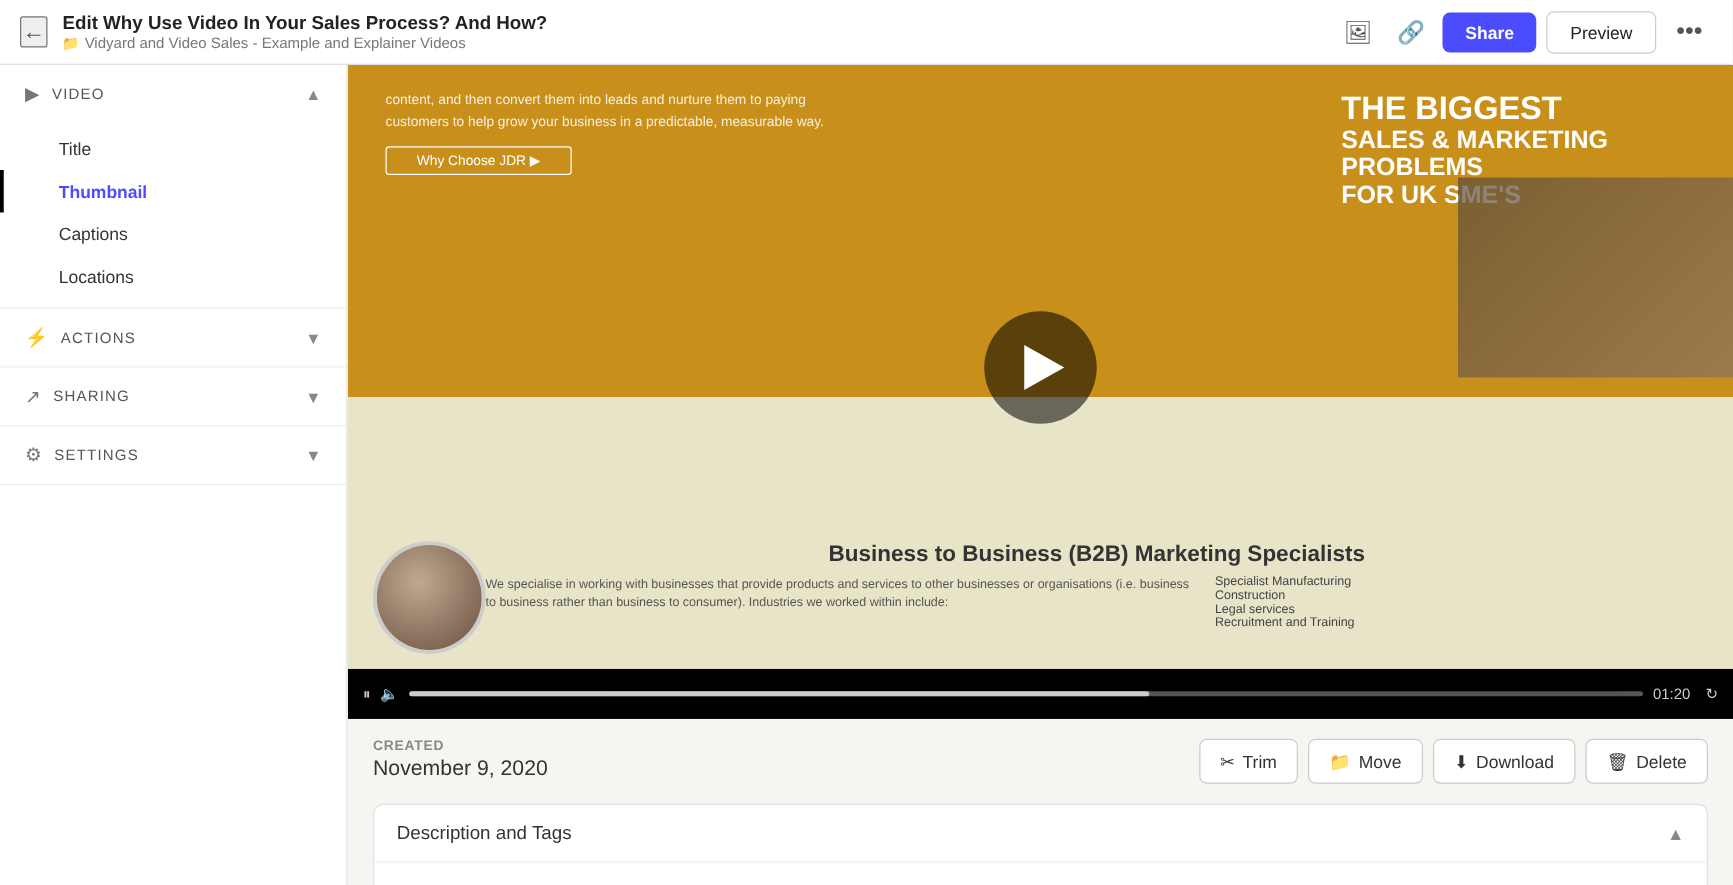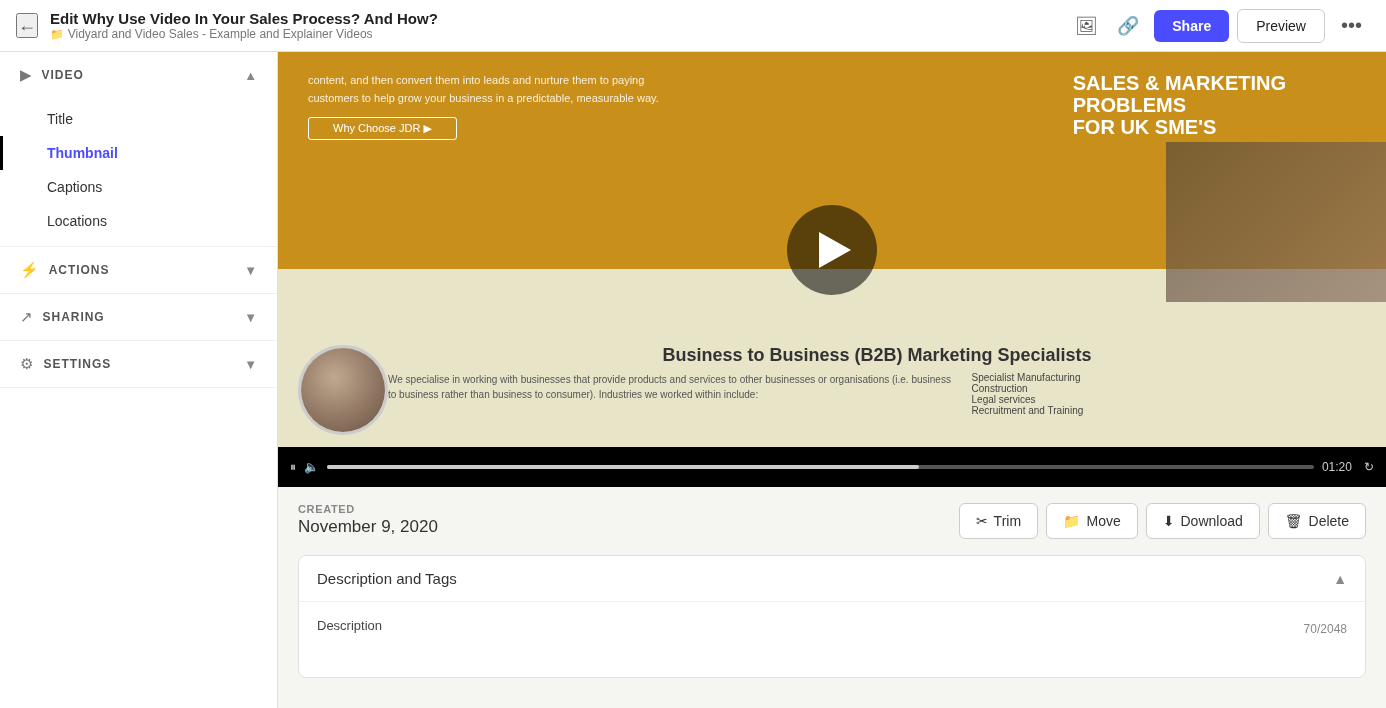--- a/index.html
+++ b/index.html
@@ -25,35 +25,35 @@
     .main { display: flex; flex: 1; overflow: hidden; }
 
     
     .sidebar { width: 278px; background: #fff; border-right: 1px solid #e0e0e0; flex-shrink: 0; overflow-y: auto; }
     .sidebar-section { border-bottom: 1px solid #eee; }
     .sidebar-section-header {
       display: flex; align-items: center; justify-content: space-between;
       padding: 14px 20px; cursor: pointer; user-select: none;
     }
     .sidebar-section-header-left { display: flex; align-items: center; gap: 10px; }
-    .sidebar-section-label { font-size: 12px; font-weight: 700; color: #555; letter-spacing: 0.08em; text-transform: uppercase; }
+    .sidebar-section-label { font-size: 12px; font-weight: 400; color: #555; letter-spacing: 0.08em; text-transform: uppercase; }
     .sidebar-section-icon { color: #777; font-size: 15px; }
     .sidebar-chevron { color: #888; font-size: 13px; }
     .sidebar-items { padding: 4px 0 8px 0; }
     .sidebar-item {
       display: flex; align-items: center; padding: 9px 20px 9px 44px;
       font-size: 14px; color: #333; cursor: pointer; border-left: 3px solid transparent;
     }
     .sidebar-item.active { color: #4c4cff; font-weight: 700; border-left: 3px solid #000000; }
 
     
     .content { flex: 1; overflow-y: auto; background: #f5f5f2; }
     .video-container { position: relative; width: 100%; background: #000; }
     .video-placeholder {
-      width: 100%; height: 395px; background: linear-gradient(180deg, #c8901a 0%, #c8901a 55%, #e8e4c8 55%);
+      width: 100%; height: 483px; background: linear-gradient(180deg, #c8901a 0%, #c8901a 55%, #e8e4c8 55%);
       position: relative; overflow: hidden; display: flex; align-items: center; justify-content: center;
     }
     .play-btn-circle {
       width: 90px; height: 90px; background: rgba(0,0,0,0.55); border-radius: 50%;
       display: flex; align-items: center; justify-content: center; position: absolute;
       top: 50%; left: 50%; transform: translate(-50%, -50%);
     }
     .play-triangle { width: 0; height: 0; border-top: 18px solid transparent; border-bottom: 18px solid transparent; border-left: 32px solid #fff; margin-left: 6px; }
     .video-bottom-bar { background: #000; height: 40px; display: flex; align-items: center; padding: 0 12px; gap: 8px; }
     .video-progress { flex: 1; height: 4px; background: #555; border-radius: 2px; }
@@ -179,20 +179,21 @@
 
         <div style="position:absolute;top:20px;left:30px;right:50%;color:#fff;font-size:11px;line-height:1.6;opacity:0.85;">
           content, and then convert them into leads and nurture them to paying<br>
           customers to help grow your business in a predictable, measurable way.
         </div>
         <div style="position:absolute;top:65px;left:30px;">
           <div style="border:1.5px solid #fff;color:#fff;padding:4px 24px;font-size:11px;border-radius:3px;background:transparent;">Why Choose JDR ▶</div>
         </div>
 
         <div style="position:absolute;top:20px;right:100px;">
+          <div style="font-size:26px;font-weight:900;color:#fff;text-transform:uppercase;line-height:1.1;">THE BIGGEST</div>
           <div style="font-size:20px;font-weight:800;color:#fff;text-transform:uppercase;line-height:1.1;">SALES &amp; MARKETING</div>
           <div style="font-size:20px;font-weight:800;color:#fff;text-transform:uppercase;line-height:1.1;">PROBLEMS</div>
           <div style="font-size:20px;font-weight:800;color:#fff;text-transform:uppercase;line-height:1.1;">FOR UK SME'S</div>
         </div>
 
         <div class="play-btn-circle">
           <div class="play-triangle"></div>
         </div>
 
         <div style="position:absolute;bottom:0;left:0;right:0;background:#e8e4c8;padding:12px 20px;display:flex;align-items:flex-start;">

